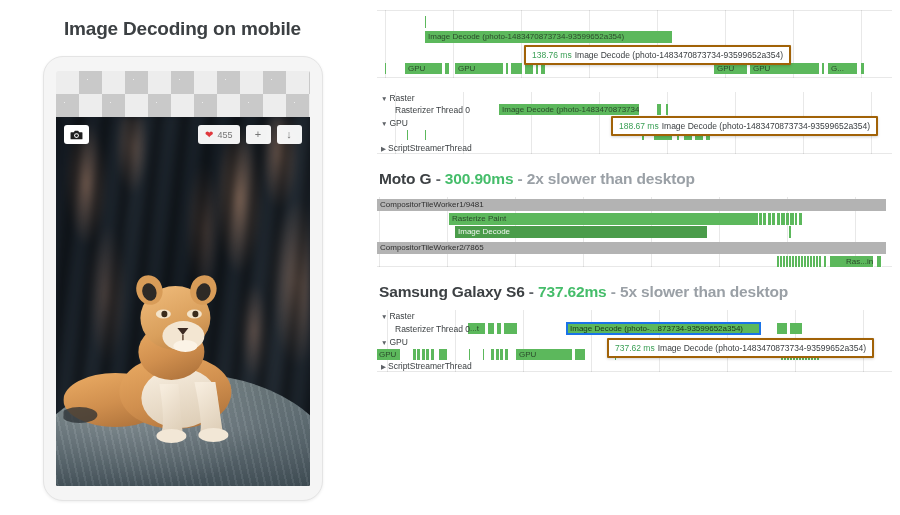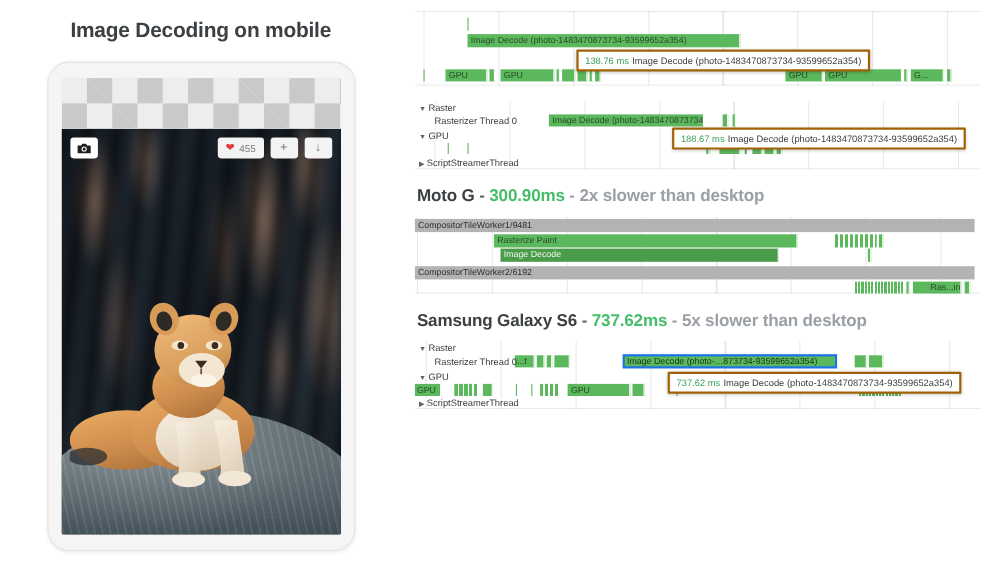--- a/index.html
+++ b/index.html
@@ -453,29 +453,29 @@
 
     <div class="section" style="margin-top:16px">
       <div class="sec-title"><span>Moto G</span><span class="dash"> - </span><span class="ms">300.90ms</span><span class="cmp"> - 2x slower than desktop</span></div>
 
       <div class="tl" style="height:70px">
         <div class="gridlines" style="background-position-x:2px"></div>
         <div class="hrule-bot"></div>
 
         <div class="bar gray" style="left:0; top:2px; width:509px; height:12px">CompositorTileWorker1/9481</div>
 
-        <div class="bar" style="left:72px; top:16px; width:276px; height:12px">Rasterize Paint</div>
+        <div class="bar" style="left:72px; top:16px; width:310px; height:12px">Rasterize Paint</div>
         <div class="stripes" style="left:382px; top:16px; width:38px; height:12px"></div>
         <div class="bar plain" style="left:422px; top:16px; width:4px; height:12px"></div>
 
         <div class="bar dark" style="left:78px; top:29px; width:253px; height:12px">Image Decode</div>
         <div class="bar plain" style="left:412px; top:29px; width:3px; height:12px"></div>
 
 
-        <div class="bar gray" style="left:0; top:45px; width:509px; height:12px">CompositorTileWorker2/6192</div>
+        <div class="bar gray" style="left:0; top:45px; width:509px; height:12px">CompositorTileWorker2/7865</div>
 
         <div class="stripes dense" style="left:400px; top:59px; width:44px; height:11px"></div>
         <div class="bar plain" style="left:447px; top:59px; width:3px; height:11px"></div>
         <div class="bar" style="left:453px; top:59px; width:44px; height:11px; padding-left:16px">Ras...int</div>
         <div class="bar plain" style="left:500px; top:59px; width:5px; height:11px"></div>
       </div>
     </div>
 
     <div class="section" style="margin-top:16px">
       <div class="sec-title"><span>Samsung Galaxy S6</span><span class="dash"> - </span><span class="ms">737.62ms</span><span class="cmp"> - 5x slower than desktop</span></div>

